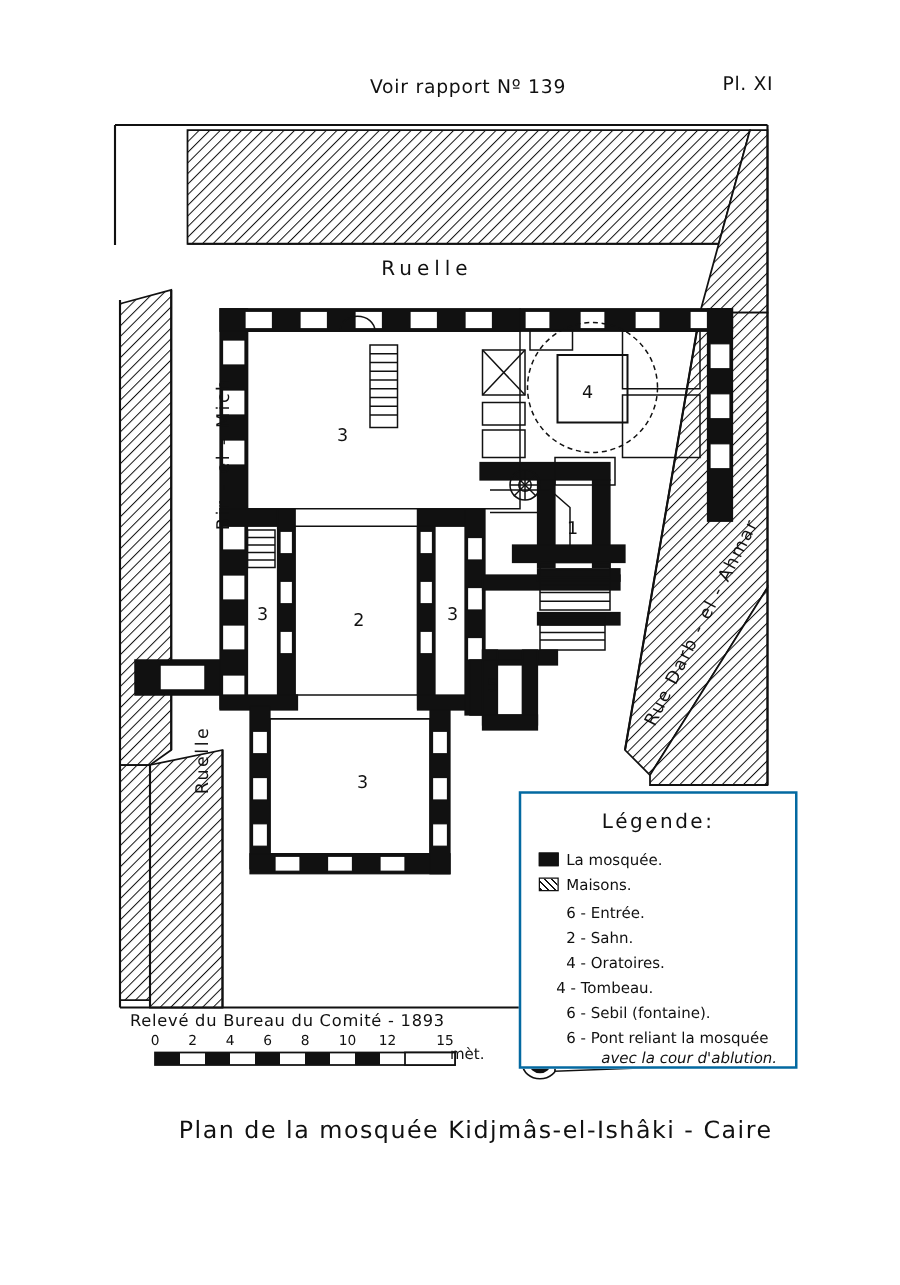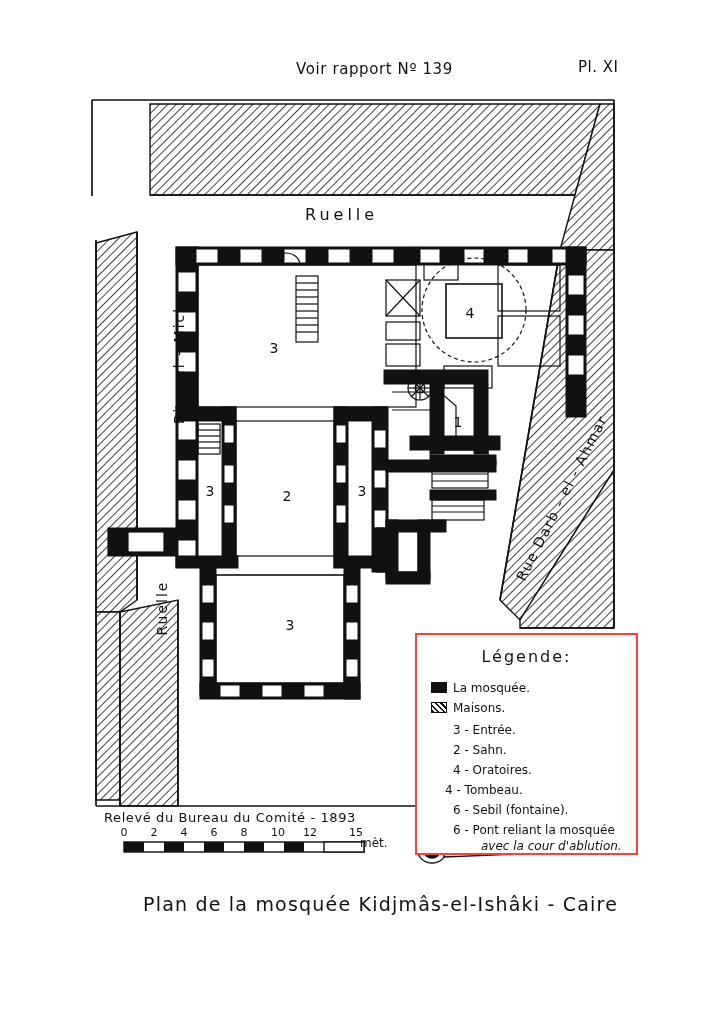--- a/index.html
+++ b/index.html
@@ -86,21 +86,21 @@
     top: 836px;
     font-size: 12px;
   }
   
   #legend-box {
     position: absolute;
     left: 415px;
     top: 633px;
     width: 219px;
     height: 218px;
-    border: 2px solid #ef4444;
+    border: 2px solid #0369a1;
     background: #fff;
   }
   #legend-title {
     position: absolute;
     left: 0;
     right: 0;
     top: 12px;
     text-align: center;
     font-size: 16px;
     letter-spacing: 2px;
@@ -437,21 +437,21 @@
   <div id="legend-box">
     <div id="legend-title">Légende:</div>
 
     <div class="legend-row" style="top:46px;">
       <span class="swatch solid"></span><span class="legend-item-text">La mosquée.</span>
     </div>
     <div class="legend-row" style="top:66px;">
       <span class="swatch hatch"></span><span class="legend-item-text">Maisons.</span>
     </div>
     <div class="legend-row" style="top:88px; left:36px;">
-      <span class="legend-item-text">3 - Entrée.</span>
+      <span class="legend-item-text">6 - Entrée.</span>
     </div>
     <div class="legend-row" style="top:108px; left:36px;">
       <span class="legend-item-text">2 - Sahn.</span>
     </div>
     <div class="legend-row" style="top:128px; left:36px;">
       <span class="legend-item-text">4 - Oratoires.</span>
     </div>
     <div class="legend-row" style="top:148px; left:28px;">
       <span class="legend-item-text">4 - Tombeau.</span>
     </div>

